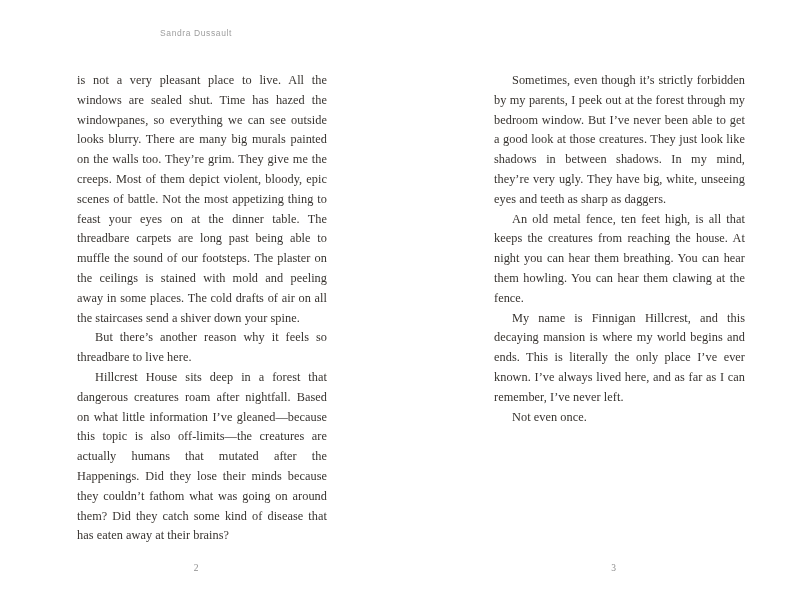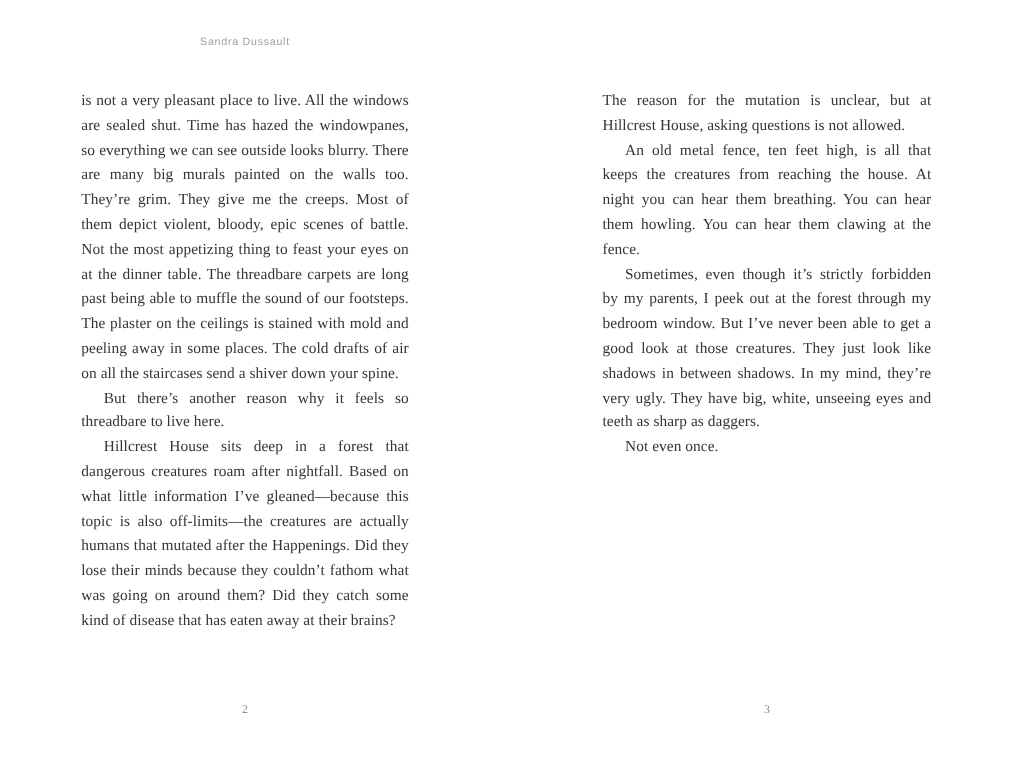--- a/index.html
+++ b/index.html
@@ -28,21 +28,21 @@
     text-align: center;
     font-family: "Liberation Sans", "DejaVu Sans", sans-serif;
     font-size: 8.5px;
     font-weight: 400;
     letter-spacing: 0.6px;
     color: var(--header-text);
   }
   .page-body {
     position: absolute;
     top: 71px;
-    left: 0; right: 0;
+    left: 12px; right: 0;
     color: var(--body-text);
     font-size: 12.3px;
     line-height: 19.8px;
     letter-spacing: 0.05px;
   }
   .page-body p {
     text-align: justify;
     margin: 0;
   }
   .page-body p.indent { text-indent: 18px; }
@@ -65,21 +65,21 @@
     <div class="page-body">
         <p class="">is not a very pleasant place to live. All the windows are sealed shut. Time has hazed the windowpanes, so everything we can see outside looks blurry. There are many big murals painted on the walls too. They’re grim. They give me the creeps. Most of them depict violent, bloody, epic scenes of battle. Not the most appetizing thing to feast your eyes on at the dinner table. The threadbare carpets are long past being able to muffle the sound of our footsteps. The plaster on the ceilings is stained with mold and peeling away in some places. The cold drafts of air on all the staircases send a shiver down your spine.</p>
         <p class="indent">But there’s another reason why it feels so threadbare to live here.</p>
         <p class="indent">Hillcrest House sits deep in a forest that dangerous creatures roam after nightfall. Based on what little information I’ve gleaned—because this topic is also off-limits—the creatures are actually humans that mutated after the Happenings. Did they lose their minds because they couldn’t fathom what was going on around them? Did they catch some kind of disease that has eaten away at their brains?</p>
       </div>
     <div class="page-number">2</div>
   </div>
 
   <div class="page page-right">
     <div class="page-body">
-        <p class="">The reason for the mutation is unclear, but at Hillcrest House, asking questions is not allowed.</p>
+        <p class="indent">Sometimes, even though it’s strictly forbidden by my parents, I peek out at the forest through my bedroom window. But I’ve never been able to get a good look at those creatures. They just look like shadows in between shadows. In my mind, they’re very ugly. They have big, white, unseeing eyes and teeth as sharp as daggers.</p>
         <p class="indent">An old metal fence, ten feet high, is all that keeps the creatures from reaching the house. At night you can hear them breathing. You can hear them howling. You can hear them clawing at the fence.</p>
-        <p class="indent">Sometimes, even though it’s strictly forbidden by my parents, I peek out at the forest through my bedroom window. But I’ve never been able to get a good look at those creatures. They just look like shadows in between shadows. In my mind, they’re very ugly. They have big, white, unseeing eyes and teeth as sharp as daggers.</p>
+        <p class="indent">My name is Finnigan Hillcrest, and this decaying mansion is where my world begins and ends. This is literally the only place I’ve ever known. I’ve always lived here, and as far as I can remember, I’ve never left.</p>
         <p class="indent">Not even once.</p>
       </div>
     <div class="page-number">3</div>
   </div>
 
 </div>
 
 </body></html>

